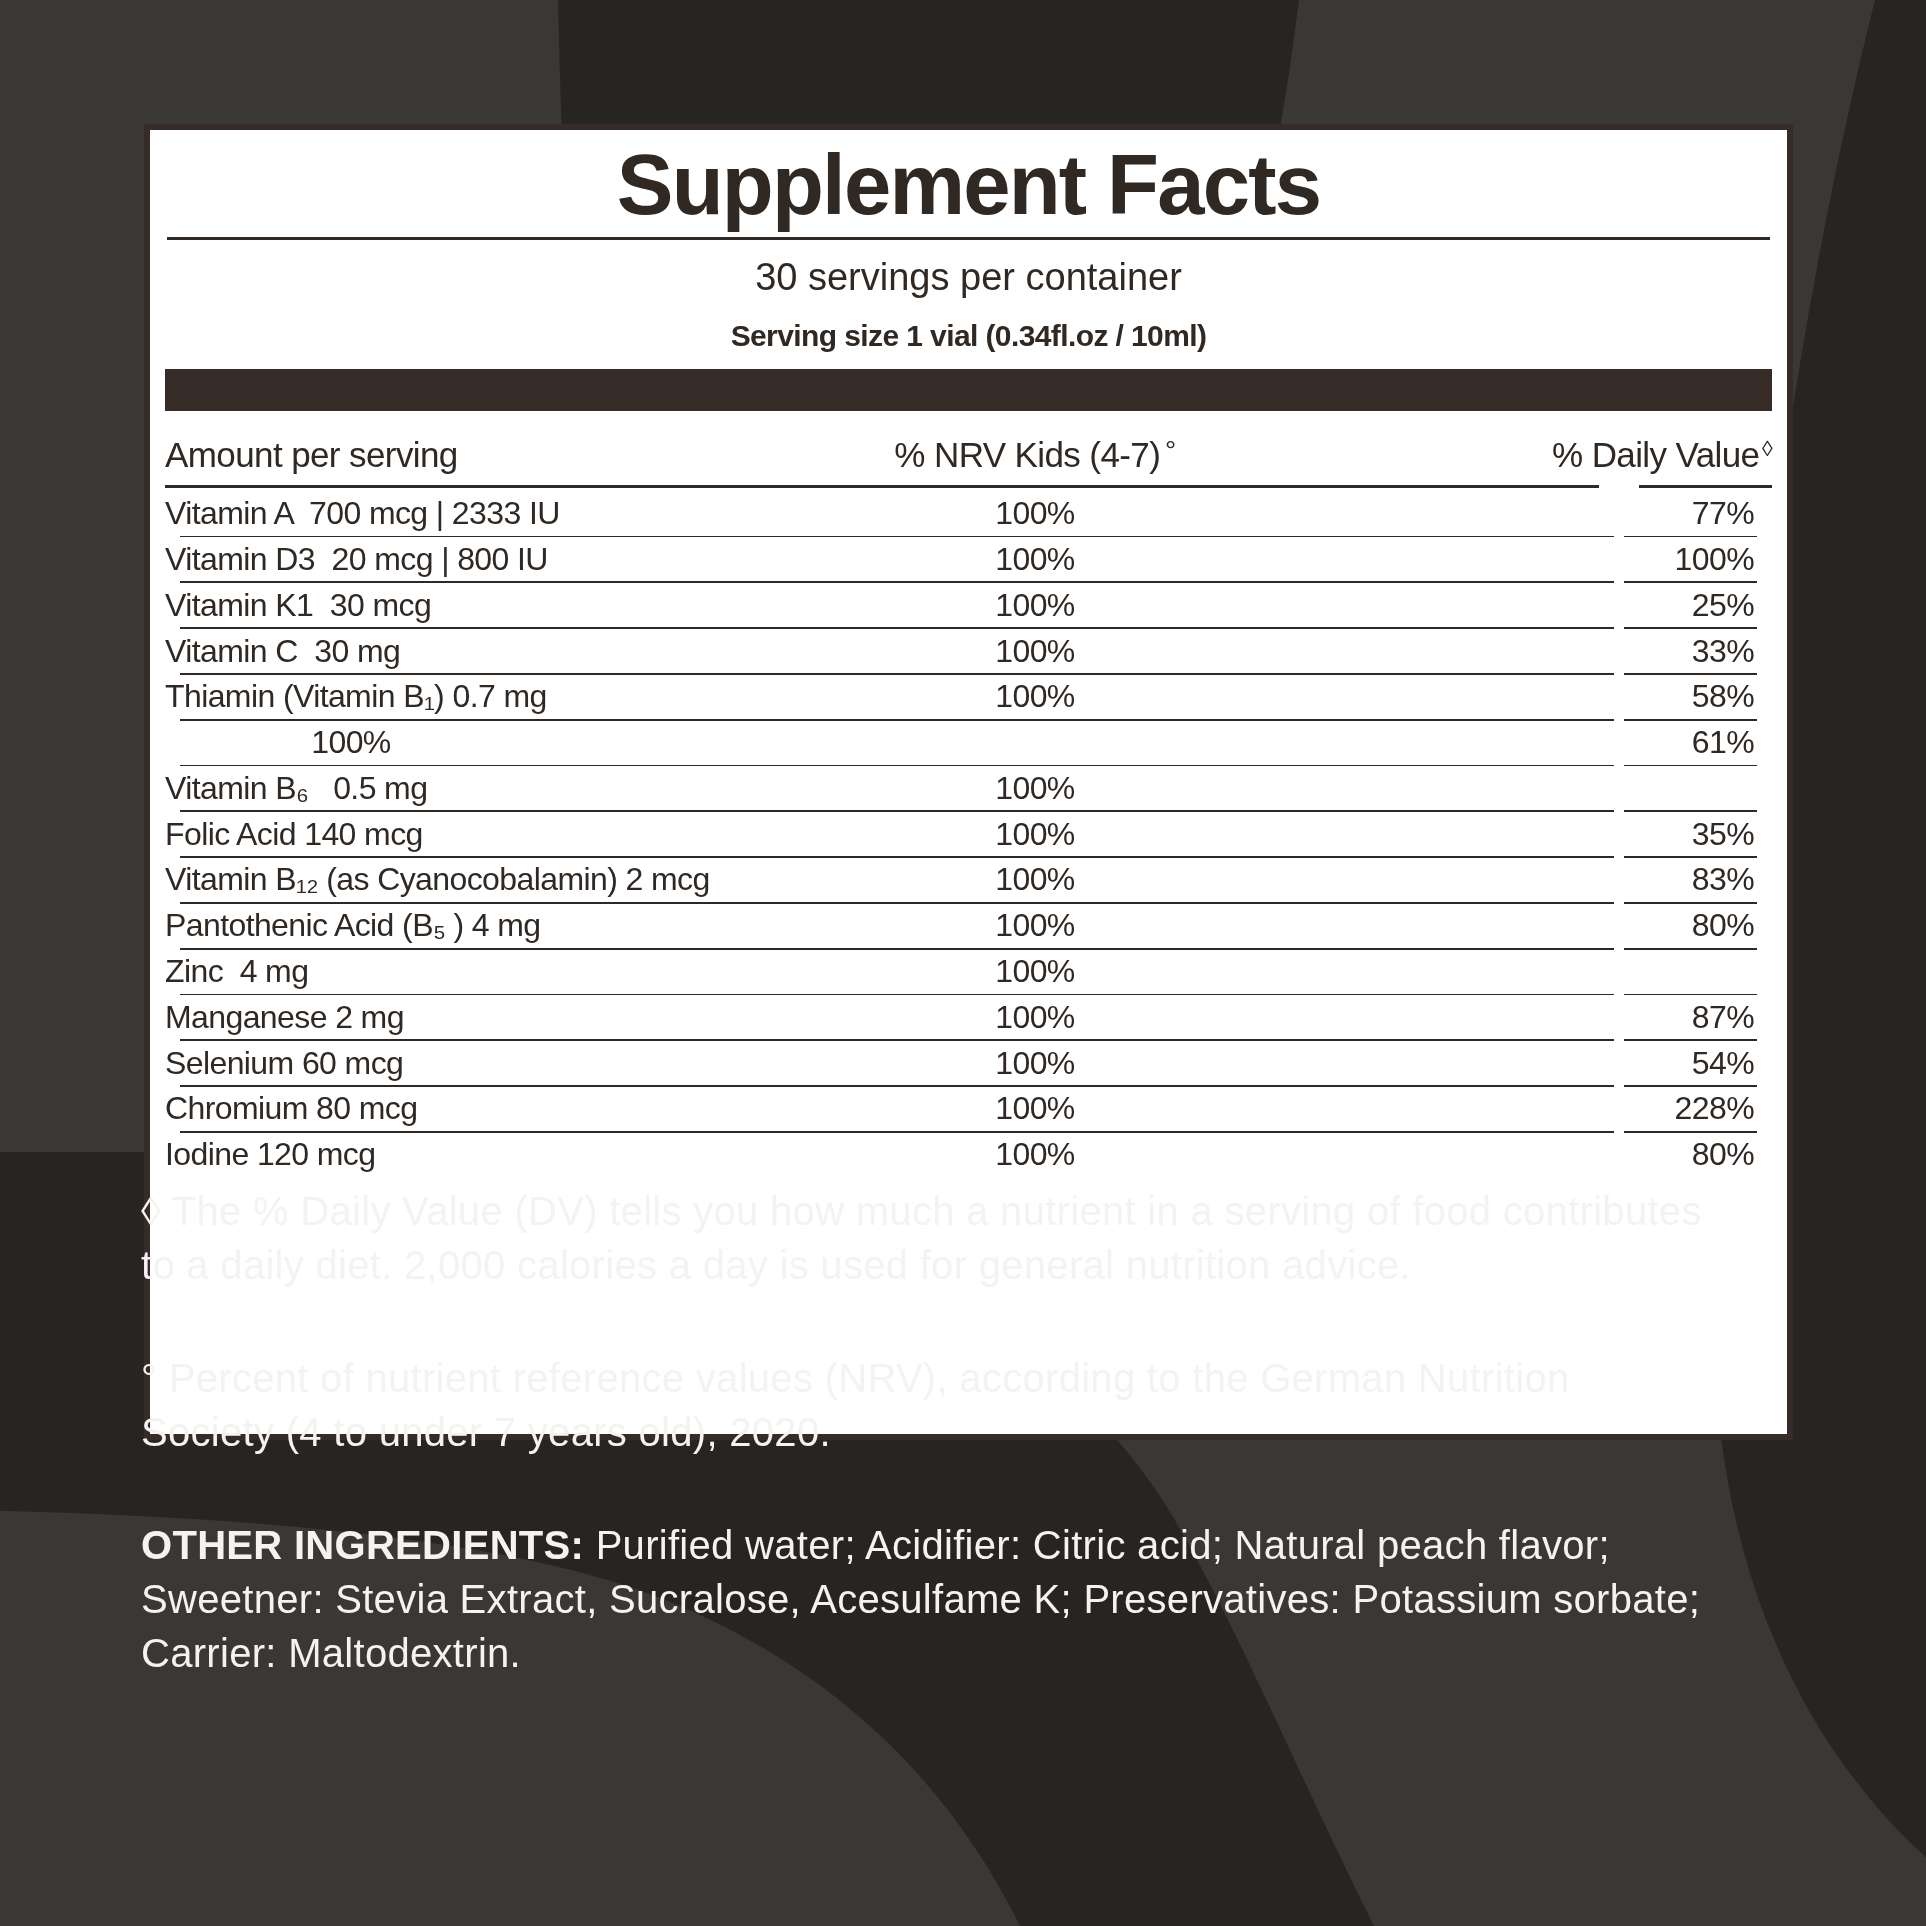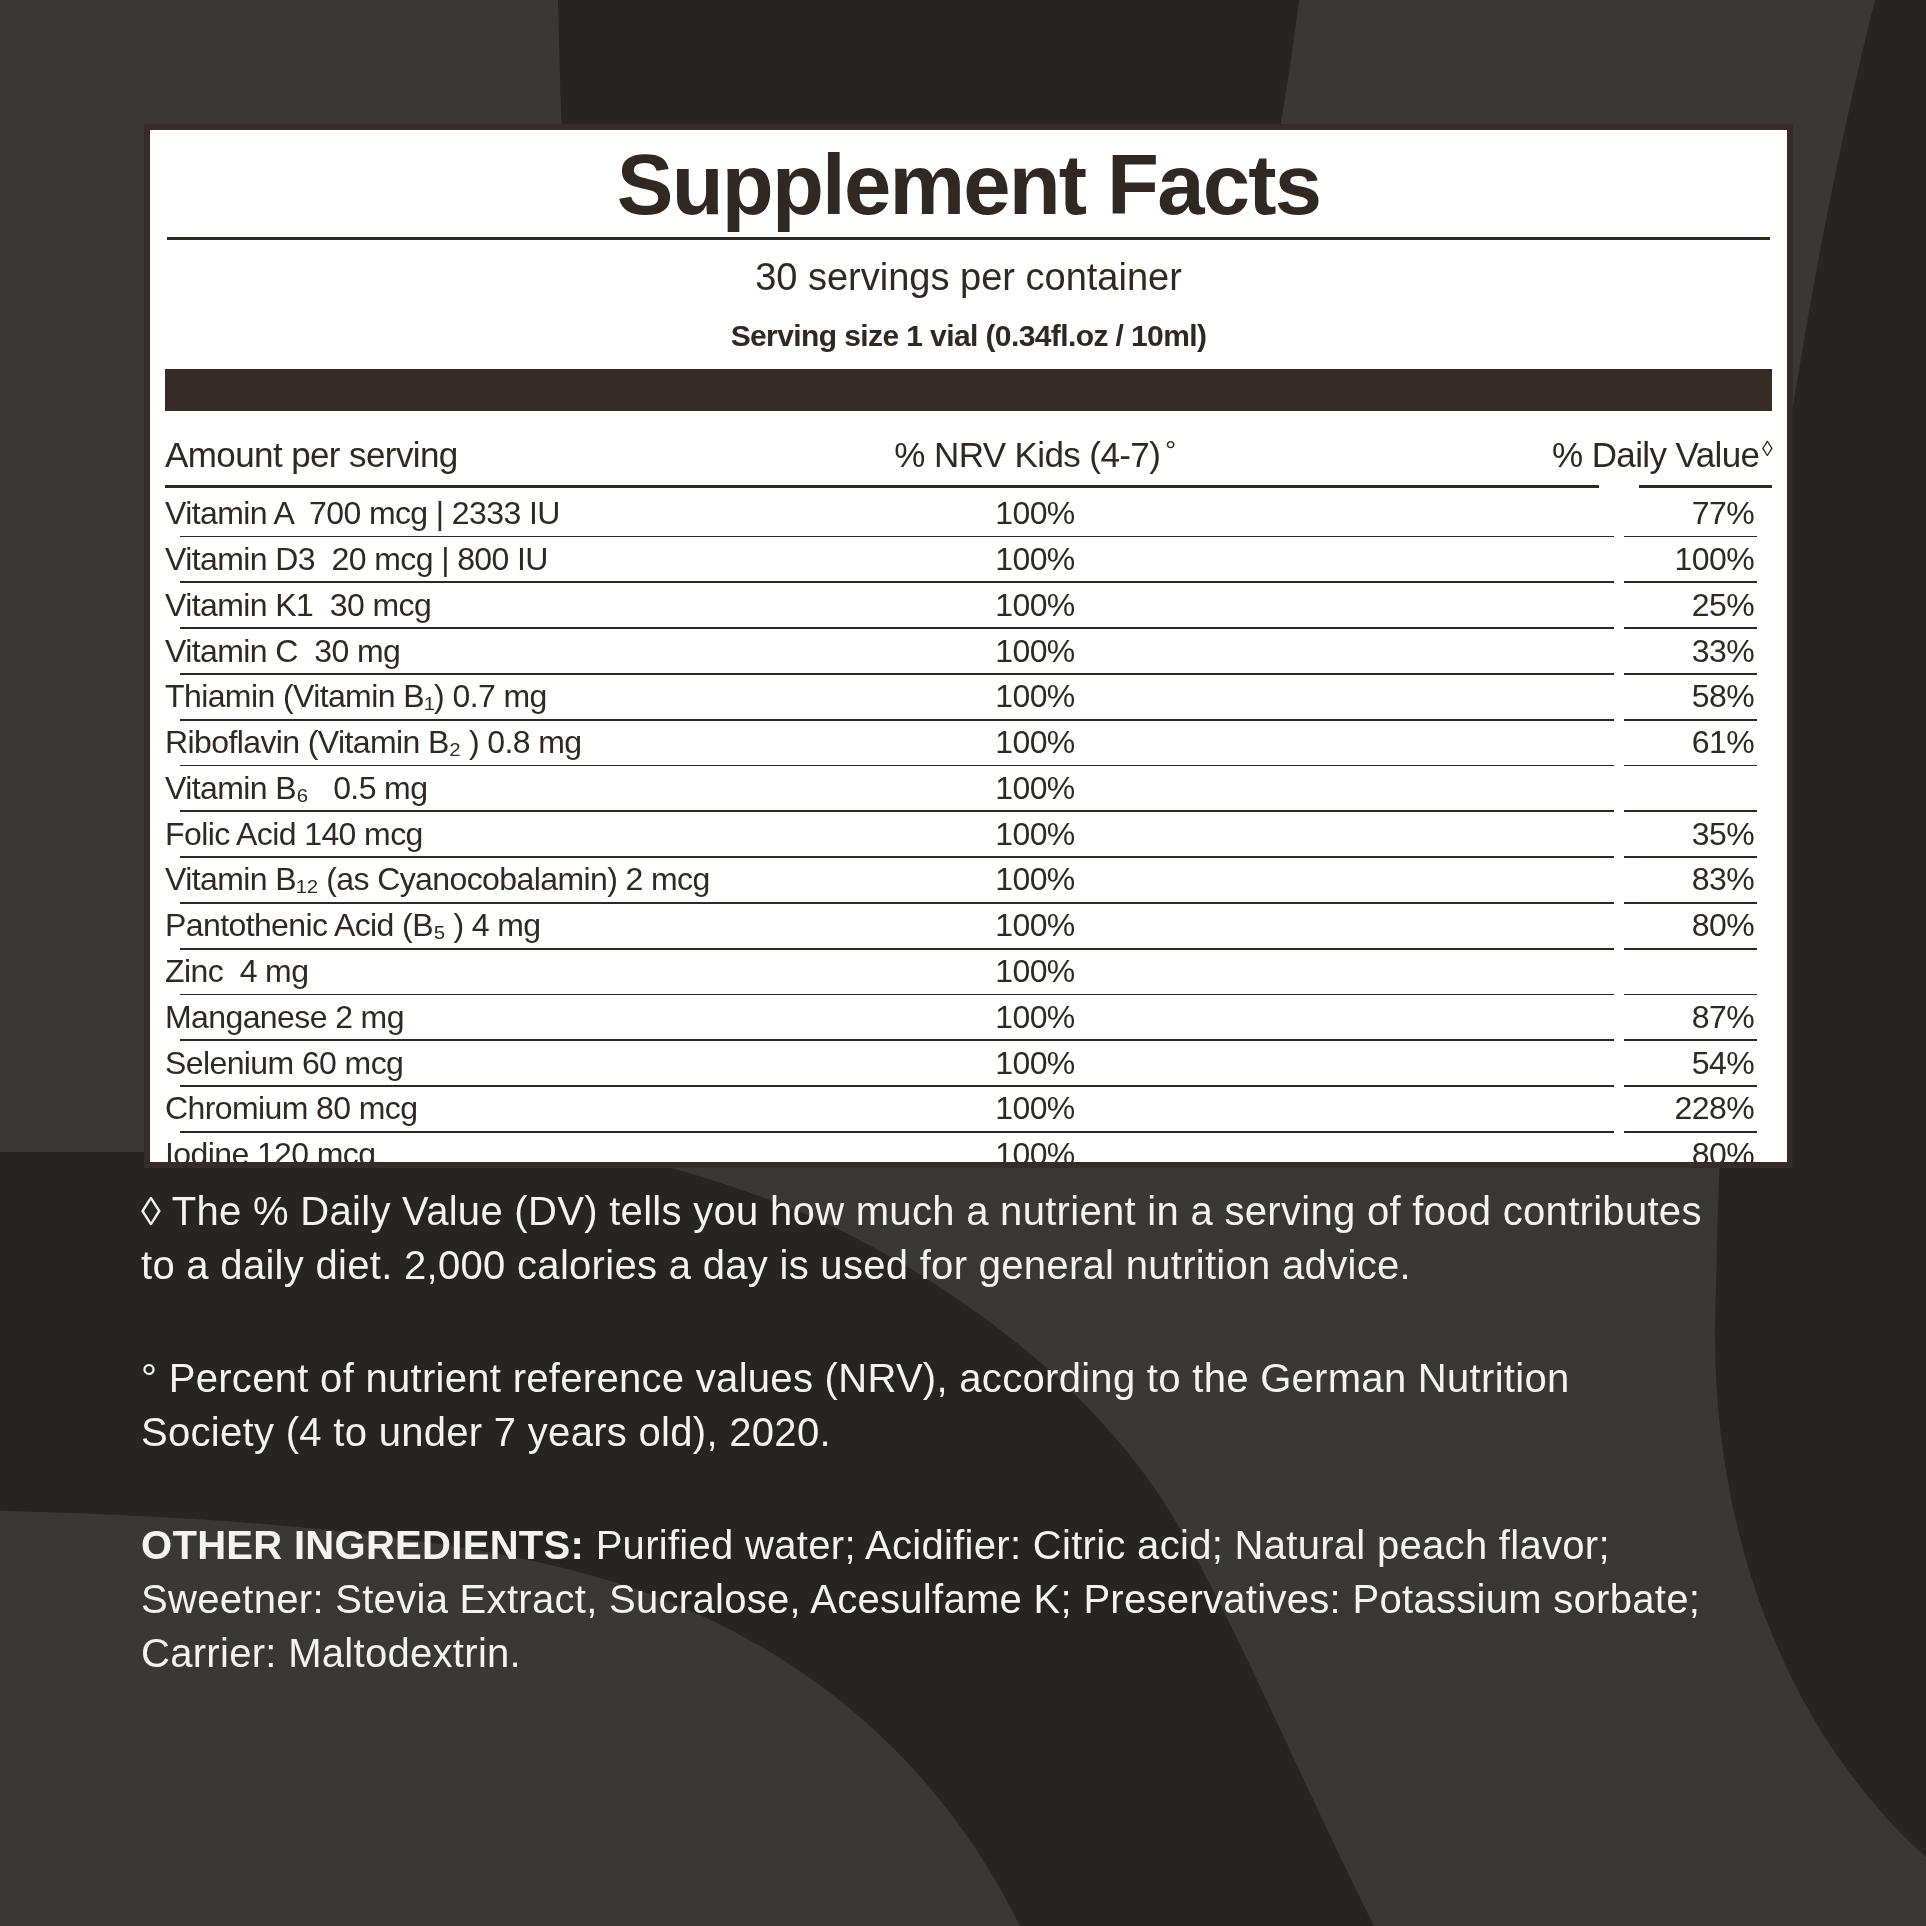--- a/index.html
+++ b/index.html
@@ -17,21 +17,21 @@
     position:relative;
     overflow:hidden;
     background:var(--background-base);
     font-family:"Liberation Sans","DejaVu Sans",sans-serif;
   }
   .bg{position:absolute;left:0;top:0;width:1926px;height:1926px;z-index:0;}
 
   
   .panel{
     position:absolute;left:144px;top:124px;z-index:2;
-    width:1649px;height:1044px;
+    width:1649px;height:1316px;
     background:var(--panel-bg);
     border:6px solid var(--border);
     color:var(--ink);
     overflow:hidden;
   }
   .panel .title{
     margin:9.6px 17px 0;
     text-align:center;
     font-size:85px;line-height:1.05;font-weight:bold;
     letter-spacing:-1.8px;
@@ -135,21 +135,20 @@
       <div class="row">
         <span class="c1">Thiamin (Vitamin B₁) 0.7 mg</span>
         <span class="c2">100%</span>
         <span class="c3">58%</span>
       </div>
       <div class="sep">
         <i class="l"></i>
         <i class="s"></i>
       </div>
       <div class="row">
-        <span class="c1">Riboflavin (Vitamin B₂ ) 0.8 mg</span>
         <span class="c2">100%</span>
         <span class="c3">61%</span>
       </div>
       <div class="sep">
         <i class="l"></i>
         <i class="s"></i>
       </div>
       <div class="row">
         <span class="c1">Vitamin B₆   0.5 mg</span>
         <span class="c2">100%</span>

